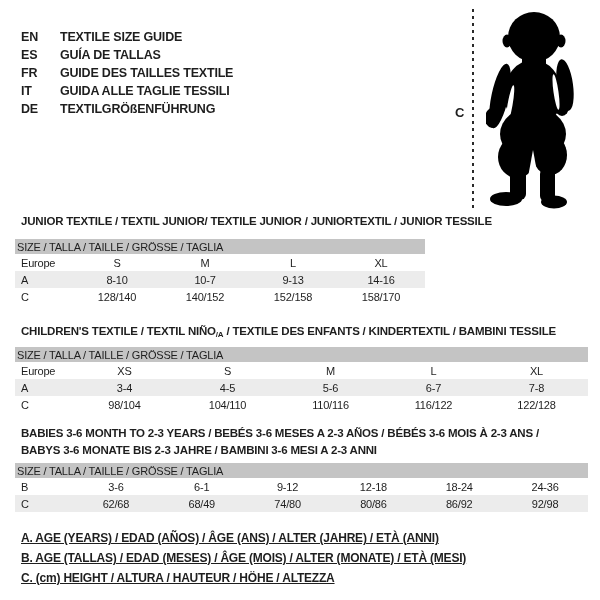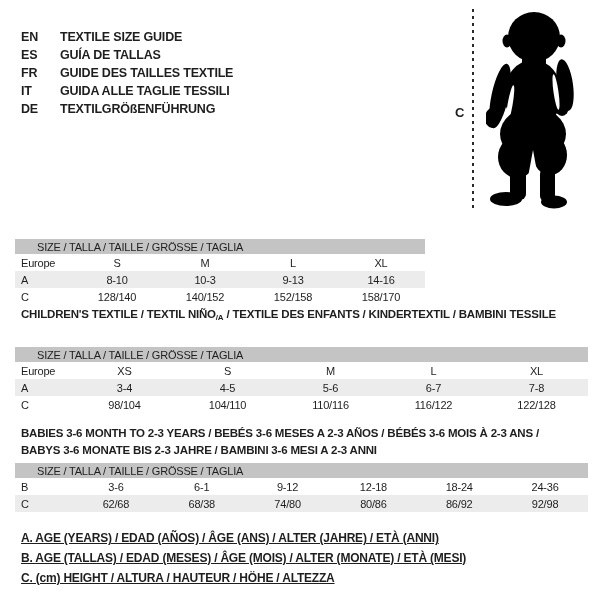--- a/index.html
+++ b/index.html
@@ -22,21 +22,21 @@
     background:repeating-linear-gradient(to bottom,#2a2a2a 0 3px,transparent 3px 7px);}
   .baby{position:absolute;left:486px;top:10px;width:110px;height:200px;}
   
   .sec-title{position:absolute;left:21px;font-weight:700;font-size:11.5px;letter-spacing:-0.2px;white-space:nowrap;}
   .sec-title .subsc{font-size:8px;vertical-align:-2px;}
   .table{position:absolute;left:15px;}
   .t1{top:239px;width:410px;}
   .t2{top:347px;width:573px;}
   .t3{top:463px;width:573px;}
   .thead{height:15px;background:var(--band);display:flex;align-items:center;
-    padding-left:22px;font-size:11px;letter-spacing:-0.2px;box-sizing:border-box;}
+    padding-left:2px;font-size:11px;letter-spacing:-0.2px;box-sizing:border-box;}
   .trow{display:flex;height:17px;align-items:center;font-size:11px;letter-spacing:-0.2px;}
   .trow.shaded{background:var(--shade);}
   .tlabel{width:58px;padding-left:6px;box-sizing:border-box;}
   .tcells{flex:1;display:flex;}
   .tcell{flex:1;text-align:center;}
   
   .legend{position:absolute;left:21px;top:531px;}
   .legend-line{height:20px;font-weight:700;font-size:12px;letter-spacing:-0.2px;white-space:nowrap;text-decoration:underline;}
 </style>
 </head>
@@ -91,60 +91,61 @@
       <ellipse cx="31" cy="147" rx="19" ry="21"></ellipse>
       <ellipse cx="64" cy="145" rx="17" ry="20"></ellipse>
       <polygon points="40,178 47,140 54,178" fill="#fff"></polygon>
       <rect x="24" y="158" width="16" height="32" rx="6"></rect>
       <rect x="54" y="158" width="15" height="34" rx="6"></rect>
       <ellipse cx="20" cy="189" rx="16" ry="7"></ellipse>
       <ellipse cx="68" cy="192" rx="13" ry="6.5"></ellipse>
     </g>
   </svg>
 
+  <div class="sec-title" style="top:215px">JUNIOR TEXTILE / TEXTIL JUNIOR/ TEXTILE JUNIOR / JUNIORTEXTIL / JUNIOR TESSILE</div>
   <div class="table t1">
     <div class="thead">SIZE / TALLA / TAILLE / GRÖSSE / TAGLIA</div>
     <div>
 
         <div class="trow">
           <span class="tlabel">Europe</span>
           <span class="tcells">
 
           <span class="tcell">S</span>
             <span class="tcell">M</span>
             <span class="tcell">L</span>
             <span class="tcell">XL</span>
           </span>
         </div>
 
         <div class="trow shaded">
           <span class="tlabel">A</span>
           <span class="tcells">
 
           <span class="tcell">8-10</span>
-            <span class="tcell">10-3</span>
+            <span class="tcell">10-7</span>
             <span class="tcell">9-13</span>
             <span class="tcell">14-16</span>
           </span>
         </div>
 
         <div class="trow">
           <span class="tlabel">C</span>
           <span class="tcells">
 
           <span class="tcell">128/140</span>
             <span class="tcell">140/152</span>
             <span class="tcell">152/158</span>
             <span class="tcell">158/170</span>
           </span>
         </div>
       </div>
   </div>
 
-  <div class="sec-title" style="top:308px"><span>CHILDREN'S TEXTILE / TEXTIL NIÑO</span><span class="subsc">/A</span><span> / TEXTILE DES ENFANTS / KINDERTEXTIL / BAMBINI TESSILE</span></div>
+  <div class="sec-title" style="top:325px"><span>CHILDREN'S TEXTILE / TEXTIL NIÑO</span><span class="subsc">/A</span><span> / TEXTILE DES ENFANTS / KINDERTEXTIL / BAMBINI TESSILE</span></div>
   <div class="table t2">
     <div class="thead">SIZE / TALLA / TAILLE / GRÖSSE / TAGLIA</div>
     <div>
 
         <div class="trow">
           <span class="tlabel">Europe</span>
           <span class="tcells">
 
           <span class="tcell">XS</span>
             <span class="tcell">S</span>
@@ -199,21 +200,21 @@
             <span class="tcell">18-24</span>
             <span class="tcell">24-36</span>
           </span>
         </div>
 
         <div class="trow shaded">
           <span class="tlabel">C</span>
           <span class="tcells">
 
           <span class="tcell">62/68</span>
-            <span class="tcell">68/38</span>
+            <span class="tcell">68/49</span>
             <span class="tcell">74/80</span>
             <span class="tcell">80/86</span>
             <span class="tcell">86/92</span>
             <span class="tcell">92/98</span>
           </span>
         </div>
       </div>
   </div>
 
   <div class="legend">

